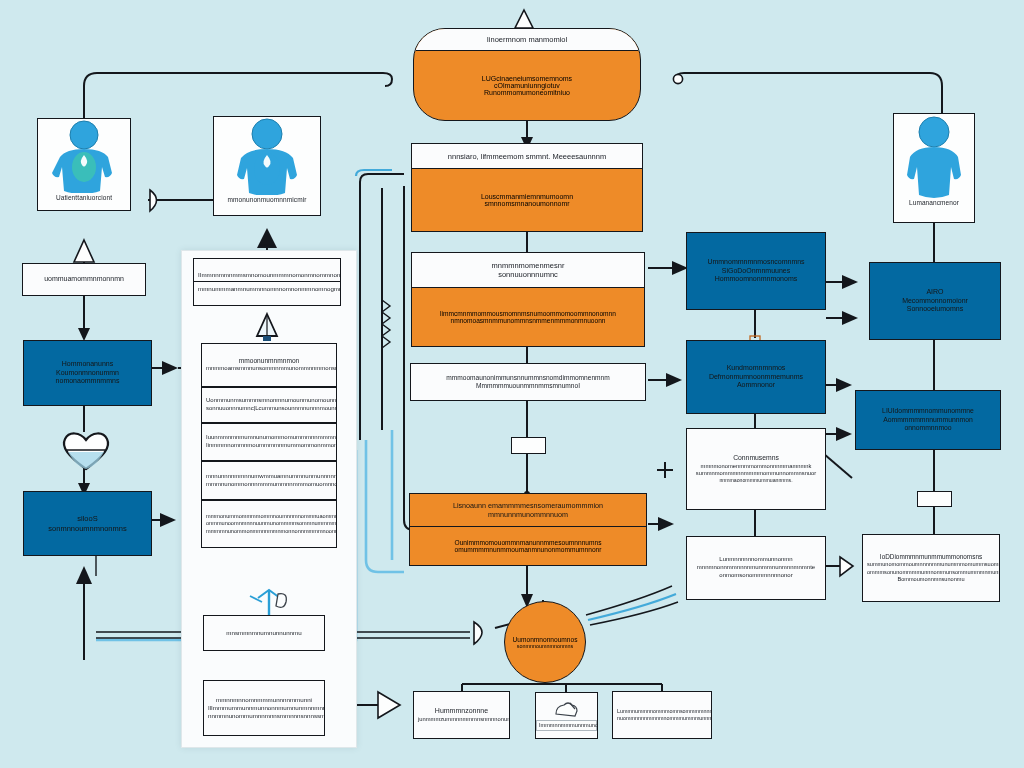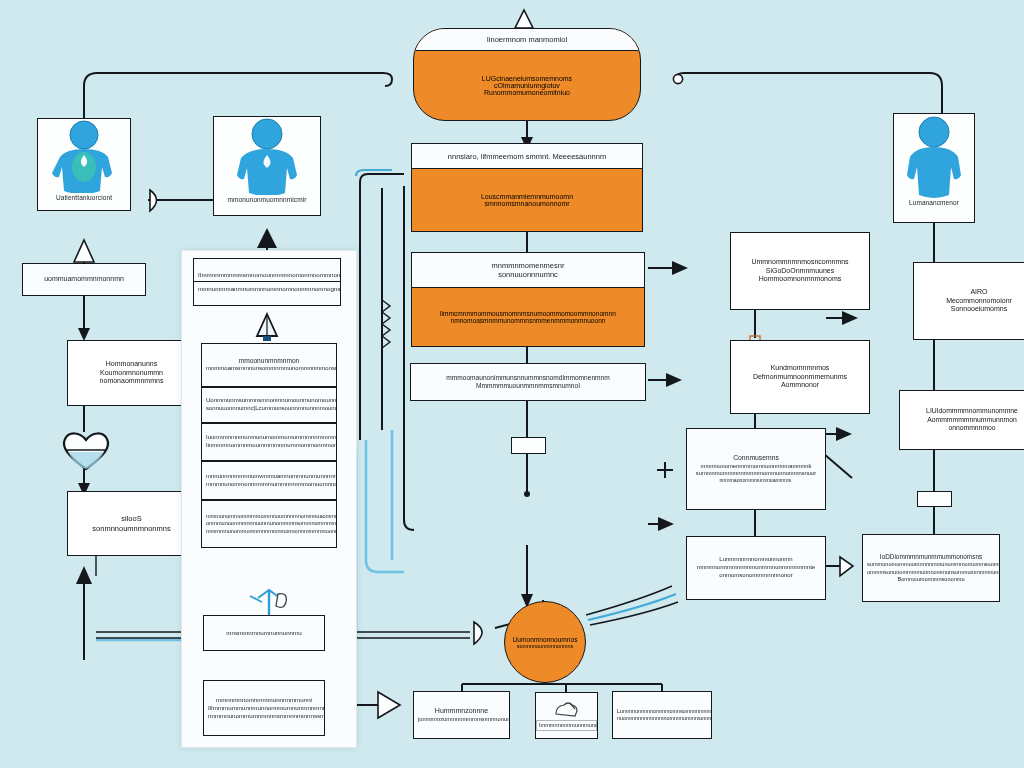--- a/index.html
+++ b/index.html
@@ -8,21 +8,21 @@
     background:#cfe9ee;
     font-family:"Liberation Sans", sans-serif;
   }
   #stage{position:relative;width:1024px;height:768px;background:#cfe9ee;}
 
   
   .node{position:absolute;box-sizing:border-box;border:1.6px solid #14171c;
         display:flex;flex-direction:column;align-items:center;justify-content:center;
         text-align:center;line-height:1.28;overflow:hidden;}
   .node .ln{display:block;width:100%;padding:0 4px;box-sizing:border-box;}
-  .orange{background:#ffffff;color:#151515;margin-left:44px;}
+  .orange{background:#0369a1;color:#151515;}
   .white{background:#fbfcfd;color:#1b1f26;}
 
   
   .hdrbox{position:absolute;box-sizing:border-box;border:1.6px solid #14171c;
           background:#ee8b28;display:flex;flex-direction:column;overflow:hidden;}
   .hdrbox .hd{background:#fbfcfd;color:#1b1f26;width:100%;box-sizing:border-box;
               display:flex;align-items:center;justify-content:center;text-align:center;
               border-bottom:1.4px solid #14171c;flex:0 0 auto;}
   .hdrbox .bd{flex:1 1 auto;display:flex;flex-direction:column;align-items:center;
               justify-content:center;text-align:center;width:100%;box-sizing:border-box;
@@ -238,20 +238,30 @@
       <span class="ln">limmcmnmmommousmomnmsnumoommomoommnonomnn</span>
       <span class="ln">nmnomoasmnmmunommnsnmmenmmmonmnuoonn</span>
     </div>
   </div>
 
   <div class="node white" style="left:410px;top:363px;width:236px;height:38px;font-size:6.6px;">
     <span class="ln">mmmoomaunonimmunsnnummnsnomdimmomnenmnm</span>
     <span class="ln">MmmmmmuounmmnmmsmnumnoI</span>
   </div>
 
+  <div class="hdrbox" style="left:409px;top:493px;width:238px;height:73px;font-size:6.6px;background:#ee8b28;">
+    <div class="hd" style="height:33px;background:#ee8b28;color:#151515;flex-direction:column;font-size:7.2px;">
+      <span class="ln">Lisnoaunn emammmmesnsomeraumommmion</span>
+      <span class="ln">mmnunnmunommnnuom</span>
+    </div>
+    <div class="bd">
+      <span class="ln">Ounimmmomouommnmanunnmmesoumnnnumns</span>
+      <span class="ln">omummmmnunmmoumanmnunonmommumnnonr</span>
+    </div>
+  </div>
 
   <div class="smallstub" style="left:511px;top:437px;width:33px;height:15px;"></div>
 
   <div class="node white" style="left:22px;top:263px;width:124px;height:33px;font-size:7px;">
     <span class="ln">uommuamommnmonnmn</span>
   </div>
 
   <div class="node orange" style="left:23px;top:340px;width:129px;height:66px;font-size:7px;">
     <span class="ln">Hommonanunns</span>
     <span class="ln">Koumonmnonummn</span>

